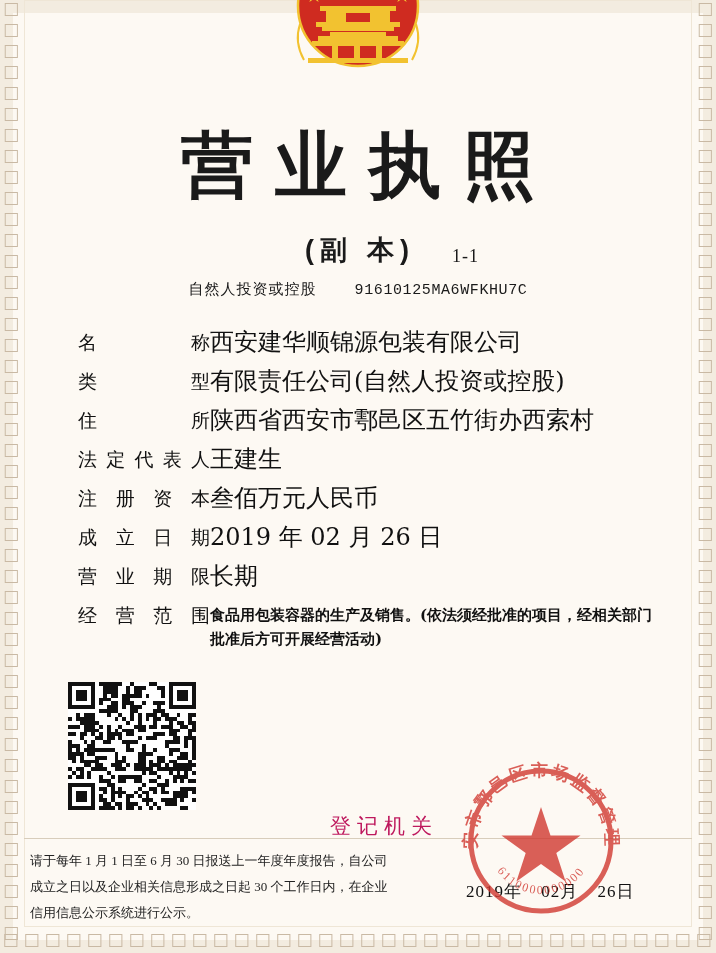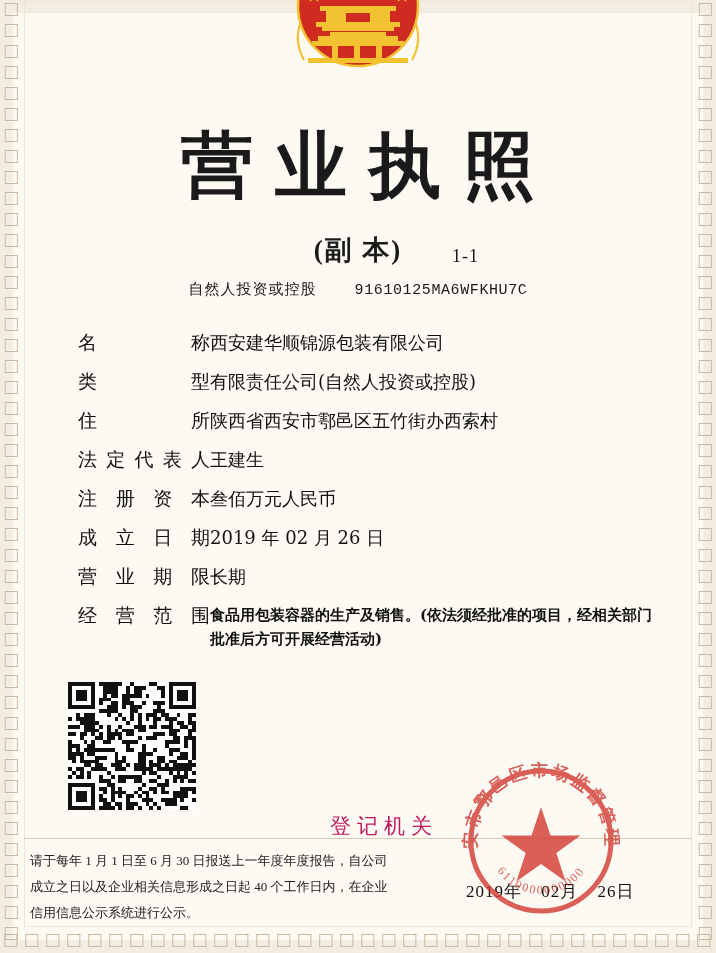--- a/index.html
+++ b/index.html
@@ -90,21 +90,21 @@
     letter-spacing: 22px;
     text-indent: 22px;
     color: #1a1a1a;
   }
   .subtitle {
     position: absolute;
     top: 232px;
     left: 0;
     width: 716px;
     text-align: center;
-    font-family: Liberation Serif, serif;
+    font-family: Liberation Mono, monospace;
     font-size: 27px;
     font-weight: bold;
     color: #1a1a1a;
     letter-spacing: 2px;
   }
   .serial {
     position: absolute;
     top: 246px;
     left: 452px;
     font-family: "Liberation Serif", serif;
@@ -153,21 +153,21 @@
     flex: 0 0 132px;
     font-family: "DejaVu Serif", serif;
     font-size: 19px;
     color: #111;
     display: flex;
     justify-content: space-between;
     letter-spacing: 0;
   }
   .field-value {
     font-family: "DejaVu Serif", serif;
-    font-size: 18px;
+    font-size: 24px;
     color: #111;
     line-height: 25px;
     max-width: 452px;
   }
   .field-value.small {
     font-size: 15px;
     line-height: 24px;
     font-weight: bold;
   }
 
@@ -997,21 +997,21 @@
         <rect x="21" y="32" width="1" height="1" fill="#111111"></rect>
         <rect x="23" y="32" width="1" height="1" fill="#111111"></rect>
         <rect x="29" y="32" width="1" height="1" fill="#111111"></rect>
         <rect x="30" y="32" width="1" height="1" fill="#111111"></rect>
       </svg>
   </div>
 
   <div class="note-divider"></div>
   <div class="note">
     <div>请于每年 1 月 1 日至 6 月 30 日报送上一年度年度报告，自公司</div>
-    <div>成立之日以及企业相关信息形成之日起 40 个工作日内，在企业</div>
+    <div>成立之日以及企业相关信息形成之日起 30 个工作日内，在企业</div>
     <div>信用信息公示系统进行公示。</div>
   </div>
 
   <div class="registrar-label">登记机关</div>
   <div class="reg-date">
     <span class="num">2019</span><span>年</span>
     &nbsp;&nbsp;<span class="num">02</span><span>月</span>
     &nbsp;&nbsp;<span class="num">26</span><span>日</span>
   </div>
 

